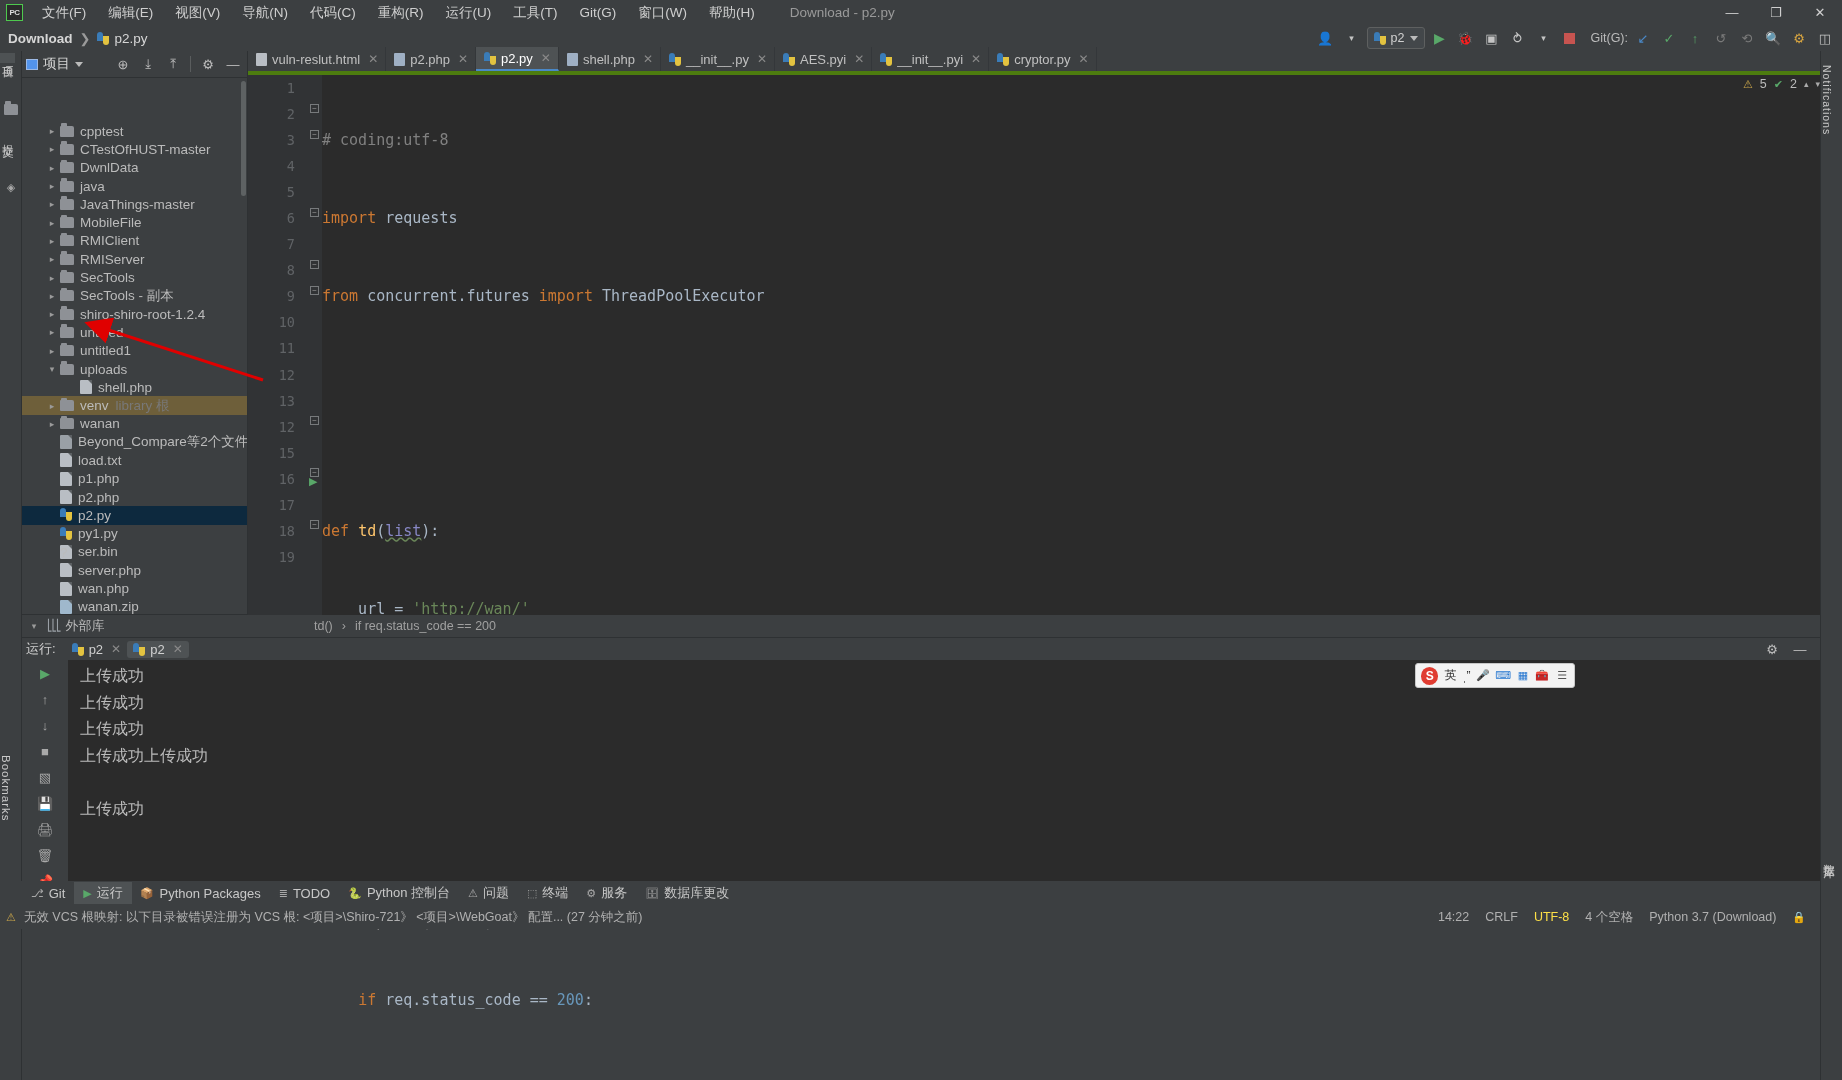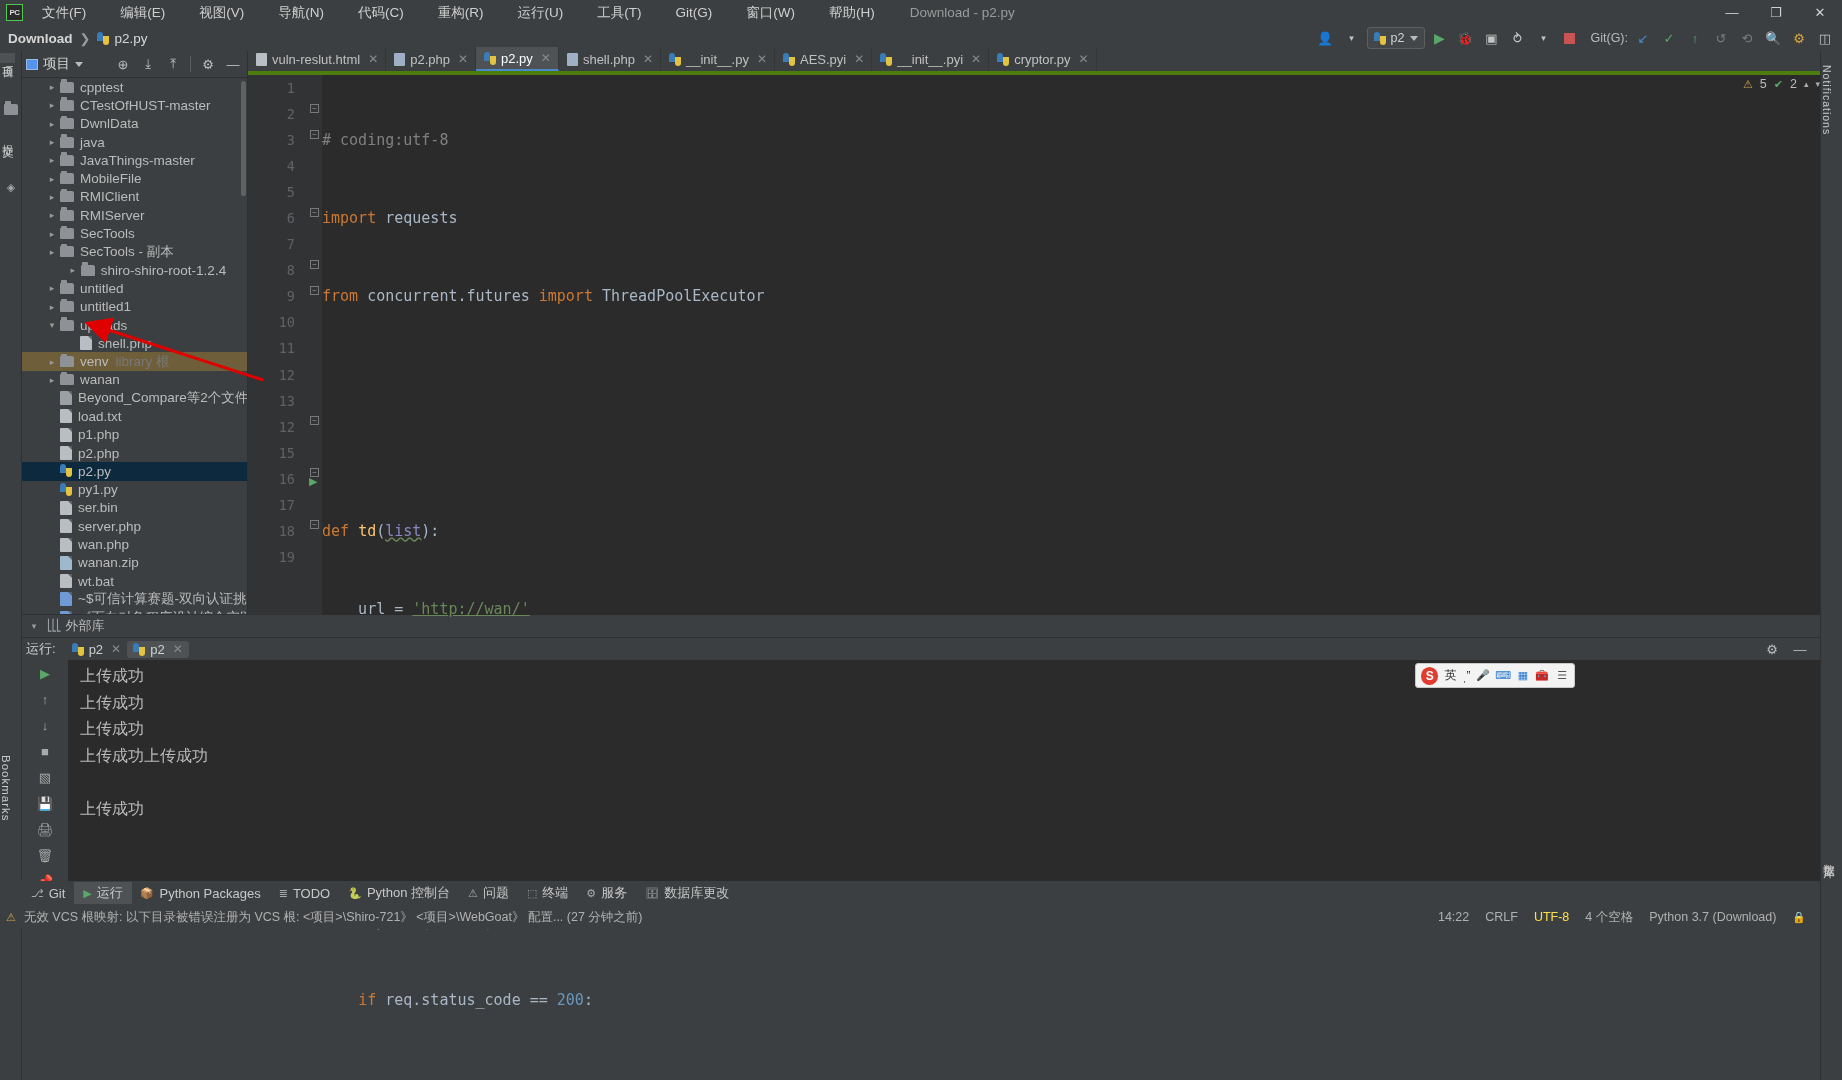--- a/index.html
+++ b/index.html
@@ -17,21 +17,21 @@
   .titlebar {
     position:absolute; left:0; top:0; width:1842px; height:25px;
     background:#3c3f41; display:flex; align-items:center;
   }
   .pc-logo {
     width:17px; height:17px; margin-left:6px; margin-right:10px;
     background:#2b2b2b; border:1px solid #4ec94e;
     display:flex; align-items:center; justify-content:center;
     font-size:8px; color:#dcdcdc; font-weight:bold; letter-spacing:-0.5px;
   }
-  .menu { display:flex; align-items:center; gap:16px; }
+  .menu { display:flex; align-items:center; gap:4px; }
   .menu-item {
     padding:3px 9px; font-size:13.5px; color:#cfcfcf; cursor:default; white-space:nowrap;
   }
   .win-title {
     margin-left:26px; font-size:13.5px; color:#9a9a9a; white-space:nowrap;
   }
   .win-ctrl {
     position:absolute; right:0; top:0; height:25px; display:flex; align-items:center;
   }
   .win-btn {
@@ -386,21 +386,21 @@
       <span class="hsp"></span>
       <span class="ph-ico">⊕</span>
       <span class="ph-ico">⤓</span>
       <span class="ph-ico">⤒</span>
       <span class="ph-div"></span>
       <span class="ph-ico">⚙</span>
       <span class="ph-ico">—</span>
     </div>
 
     <div class="tree" id="tree">
-        <div class="trow" style="padding-left: 22px;">
+        <div class="trow" style="padding-left: 22px; margin-top: 44px;">
           <span class="tarrow closed"></span>
           <span class="folder"></span>
           <span class="tlabel">cpptest</span>
         </div>
         <div class="trow" style="padding-left: 22px;">
           <span class="tarrow closed"></span>
           <span class="folder"></span>
           <span class="tlabel">CTestOfHUST-master</span>
         </div>
         <div class="trow" style="padding-left: 22px;">
@@ -436,21 +436,21 @@
         <div class="trow" style="padding-left: 22px;">
           <span class="tarrow closed"></span>
           <span class="folder"></span>
           <span class="tlabel">SecTools</span>
         </div>
         <div class="trow" style="padding-left: 22px;">
           <span class="tarrow closed"></span>
           <span class="folder"></span>
           <span class="tlabel">SecTools - 副本</span>
         </div>
-        <div class="trow" style="padding-left: 22px; justify-content: center;">
+        <div class="trow" style="padding-left: 22px;">
           <span class="tarrow closed"></span>
           <span class="folder"></span>
           <span class="tlabel">shiro-shiro-root-1.2.4</span>
         </div>
         <div class="trow" style="padding-left: 22px;">
           <span class="tarrow closed"></span>
           <span class="folder"></span>
           <span class="tlabel">untitled</span>
         </div>
         <div class="trow" style="padding-left: 22px;">
@@ -670,20 +670,25 @@
     <div class="insp-box">
       <span class="warn-ico">⚠</span>
       <span>5</span>
       <span class="ok-ico">✔</span>
       <span>2</span>
       <span style="font-size:9px;color:#aaa;">▴</span>
       <span style="font-size:9px;color:#aaa;">▾</span>
     </div>
   </div>
 
+  <div class="edcrumb">
+    <span>td()</span>
+    <span>›</span>
+    <span>if req.status_code == 200</span>
+  </div>
 
   <div class="runpanel">
     <div class="run-header">
       <span class="run-lbl">运行:</span>
       <span class="rtab">
         <span class="pyicon"></span>
         <span>p2</span>
         <span class="tabx">✕</span>
       </span>
       <span class="rtab active">

